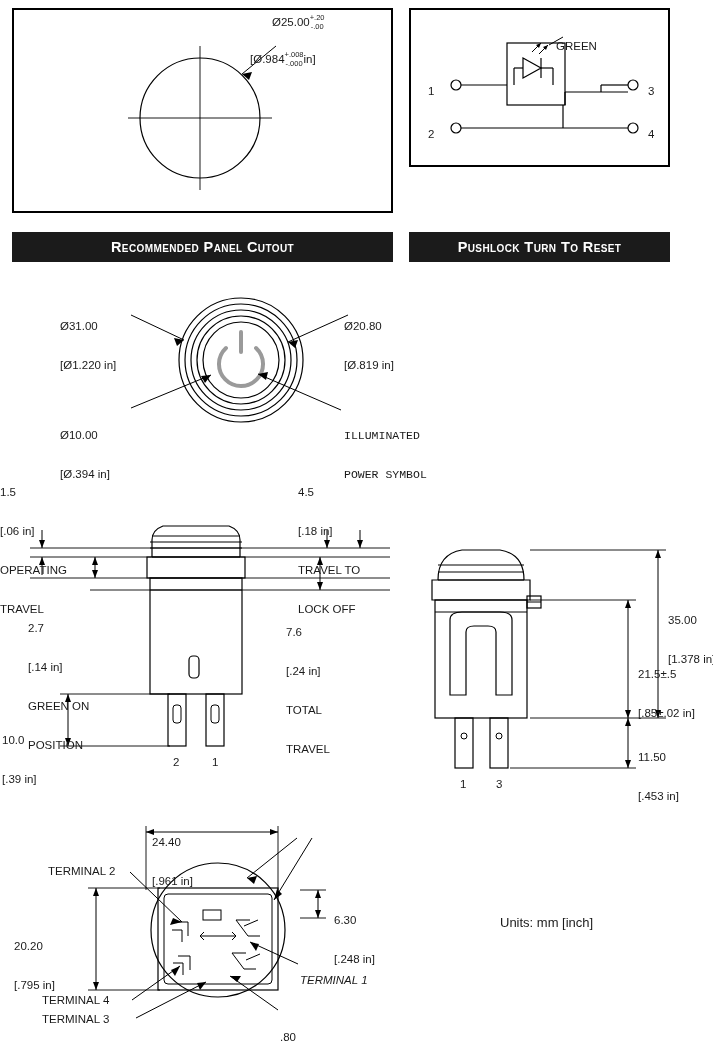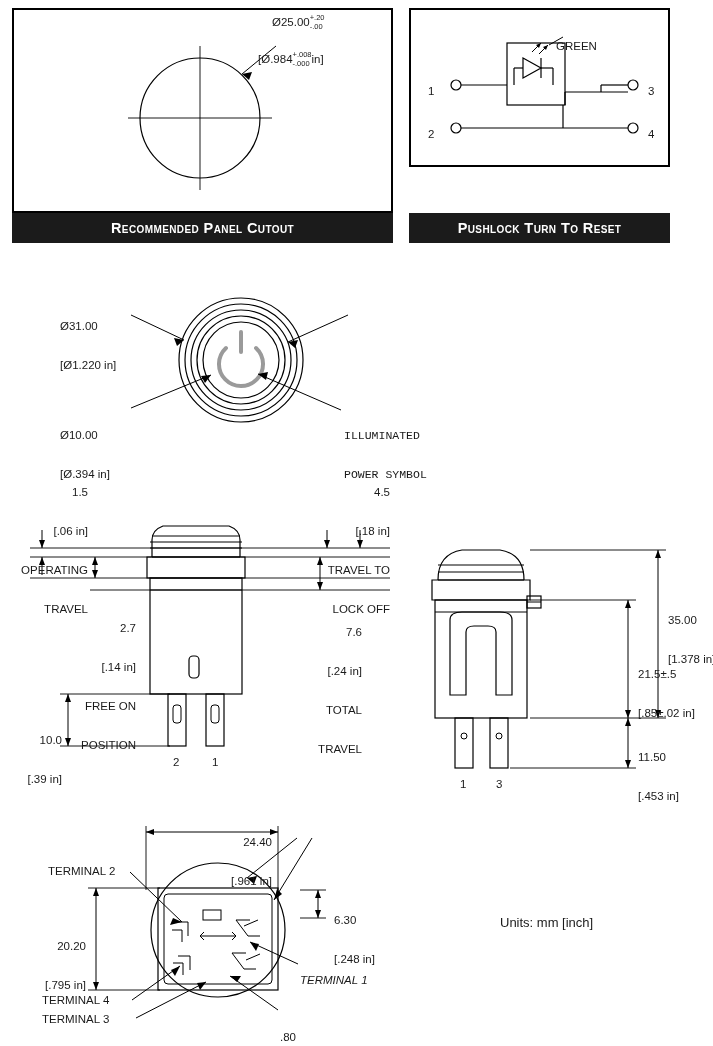--- a/index.html
+++ b/index.html
@@ -15,78 +15,79 @@
     color: #000000;
     overflow: hidden;
   }
   .abs { position: absolute; }
   .lbl {
     font-size: 11.5px;
     line-height: 13px;
     color: #1a1a1a;
     white-space: pre;
   }
-  .lbl.c { text-align: right; }
+  .lbl.c { text-align: left; }
 
   
   .panel {
     position: absolute;
     border: 2px solid #000;
     box-sizing: border-box;
     background: #fff;
   }
   .panel-caption {
     position: absolute;
     background: #1b1b1b;
     color: #ffffff;
     box-sizing: border-box;
     display: flex;
     align-items: center;
     justify-content: center;
     letter-spacing: 0.4px;
+    margin-top: 19px;
   }
   .panel-caption span {
     font-size: 14.5px;
     font-weight: bold;
     font-variant: small-caps;
     text-transform: capitalize;
   }
   .caps {
     font-size: 15px;
     font-weight: bold;
   }
 
   svg { display: block; overflow: visible; }
   .stroke { fill: none; stroke: #000; stroke-width: 1.2; }
   .thin { fill: none; stroke: #000; stroke-width: 1; }
   .dim  { fill: none; stroke: #000; stroke-width: 1; }
   .cl   { fill: none; stroke: #000; stroke-width: 0.9; }
   .fillblk { fill: #000; }
   .gray { fill: none; stroke: #9a9a9a; stroke-width: 4; }
-  .fracbox { display: inline-block; vertical-align: middle; }
+  .fracbox { display: inline-block; vertical-align: middle; text-align: center; }
   .fracbox div { font-size: 7.5px; line-height: 8.5px; }
 </style>
 </head>
 <body>
 
 <div class="panel" style="left:12px; top:8px; width:381px; height:205px;">
   <svg width="377" height="201" viewBox="0 0 377 201">
 
     <circle class="stroke" cx="186" cy="108" r="60"></circle>
 
     <line class="cl" x1="114" y1="108" x2="258" y2="108"></line>
     <line class="cl" x1="186" y1="36" x2="186" y2="180"></line>
 
     <line class="thin" x1="262" y1="36" x2="228" y2="64"></line>
     <polygon class="fillblk" points="228,64 238,62 235,70"></polygon>
   </svg>
   <div class="abs lbl" style="left:258px; top:4px; white-space:nowrap;">
     <span>Ø25.00</span><span class="fracbox"><div>+.20</div><div>-.00</div></span>
   </div>
-  <div class="abs lbl" style="left:244px; top:41px; white-space:nowrap;">
+  <div class="abs lbl" style="left:236px; top:41px; white-space:nowrap;">
     <span>[Ø.984</span><span class="fracbox"><div>+.008</div><div>-.000</div></span><span>in]</span>
   </div>
 </div>
 <div class="panel-caption" style="left:12px; top:213px; width:381px; height:30px;">
   <span class="caps">Recommended Panel Cutout</span>
 </div>
 
 <div class="panel" style="left:409px; top:8px; width:261px; height:159px;">
   <svg width="257" height="201" viewBox="0 0 257 201">
 
@@ -153,20 +154,24 @@
     <line class="thin" x1="95" y1="138" x2="175" y2="105"></line>
     <polygon class="fillblk" points="175,105 165,106 169,113"></polygon>
 
     <line class="thin" x1="305" y1="140" x2="222" y2="104"></line>
     <polygon class="fillblk" points="222,104 230,110 232,102"></polygon>
   </svg>
   <div class="abs lbl" style="left:24px; top:24px;">
     <div>Ø31.00</div>
     <div>[Ø1.220 in]</div>
   </div>
+  <div class="abs lbl" style="left:308px; top:24px;">
+    <div>Ø20.80</div>
+    <div>[Ø.819 in]</div>
+  </div>
   <div class="abs lbl" style="left:24px; top:133px;">
     <div>Ø10.00</div>
     <div>[Ø.394 in]</div>
   </div>
   <div class="abs lbl" style="left:308px; top:133px;font-family:Liberation Mono, monospace;">
     <div>ILLUMINATED</div>
     <div>POWER SYMBOL</div>
   </div>
 </div>
 
@@ -230,21 +235,21 @@
   </div>
   <div class="abs lbl c" style="left:298px; top:0px; width:92px;">
     <div>4.5</div>
     <div>[.18 in]</div>
     <div>TRAVEL TO</div>
     <div>LOCK OFF</div>
   </div>
   <div class="abs lbl c" style="left:28px; top:136px; width:108px;">
     <div>2.7</div>
     <div>[.14 in]</div>
-    <div>FREE ON</div>
+    <div>GREEN ON</div>
     <div>POSITION</div>
   </div>
   <div class="abs lbl c" style="left:286px; top:140px; width:76px;">
     <div>7.6</div>
     <div>[.24 in]</div>
     <div>TOTAL</div>
     <div>TRAVEL</div>
   </div>
   <div class="abs lbl c" style="left:2px; top:248px; width:60px;">
     <div>10.0</div>

